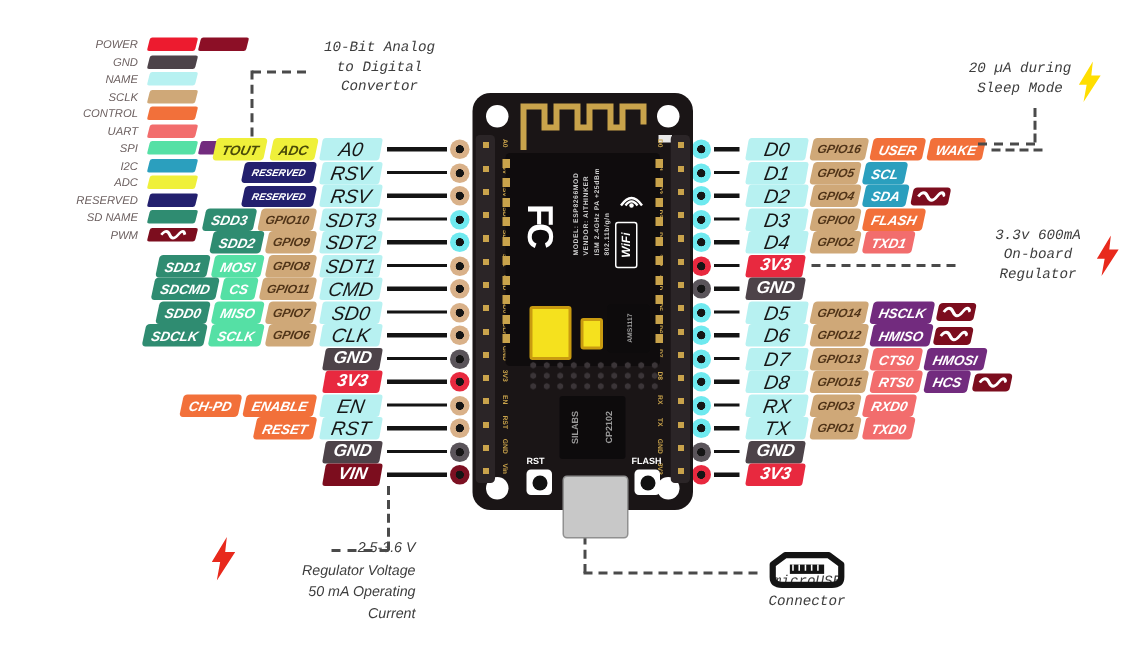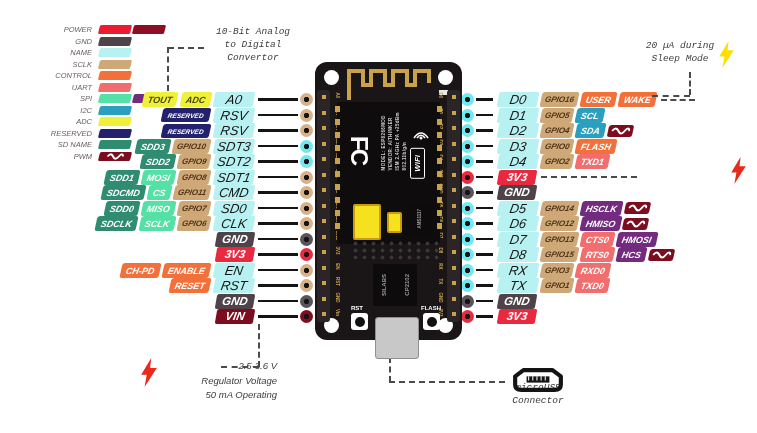--- a/index.html
+++ b/index.html
@@ -367,28 +367,34 @@
   <div class="note center" style="left:640px;top:40px;width:80px;">
     <span>20 µA during</span>
     <span>Sleep Mode</span>
   </div>
   <svg class="bolt" style="left:719px;top:41px;" width="15" height="27" viewBox="0 0 14 26">
     <path d="M9 0 L0 15 L5 15 L3 26 L14 9 L8 9 Z" fill="#FFDE00"></path>
   </svg>
   <div class="dash-v" style="left:689px;top:72px;height:23px;"></div>
   <div class="dash-h" style="left:652px;top:95px;width:38px;"></div>
 
+  <div class="note center" style="left:652px;top:151px;width:80px;">
+    <span>3.3v 600mA</span>
+    <span>On-board</span>
+    <span>Regulator</span>
+  </div>
   <svg class="bolt" style="left:731px;top:157px;" width="15" height="27" viewBox="0 0 14 26">
     <path d="M9 0 L0 15 L5 15 L3 26 L14 9 L8 9 Z" fill="#E8291C"></path>
   </svg>
 
   <div class="note" style="left:167px;top:359px;width:110px;line-height:1.55;text-align:right;">
     <span>2.5-3.6 V</span>
     <span>Regulator Voltage</span>
     <span>50 mA Operating</span>
+    <span>Current</span>
   </div>
   <svg class="bolt" style="left:141px;top:358px;" width="16" height="29" viewBox="0 0 14 26">
     <path d="M9 0 L0 15 L5 15 L3 26 L14 9 L8 9 Z" fill="#E8291C"></path>
   </svg>
   <div class="dash-h" style="left:221px;top:366px;width:38px;"></div>
   <div class="dash-v" style="left:258px;top:324px;height:43px;"></div>
 
   <div class="note center" style="left:506px;top:382px;width:64px;">
     <span>microUSB</span>
     <span>Connector</span>

